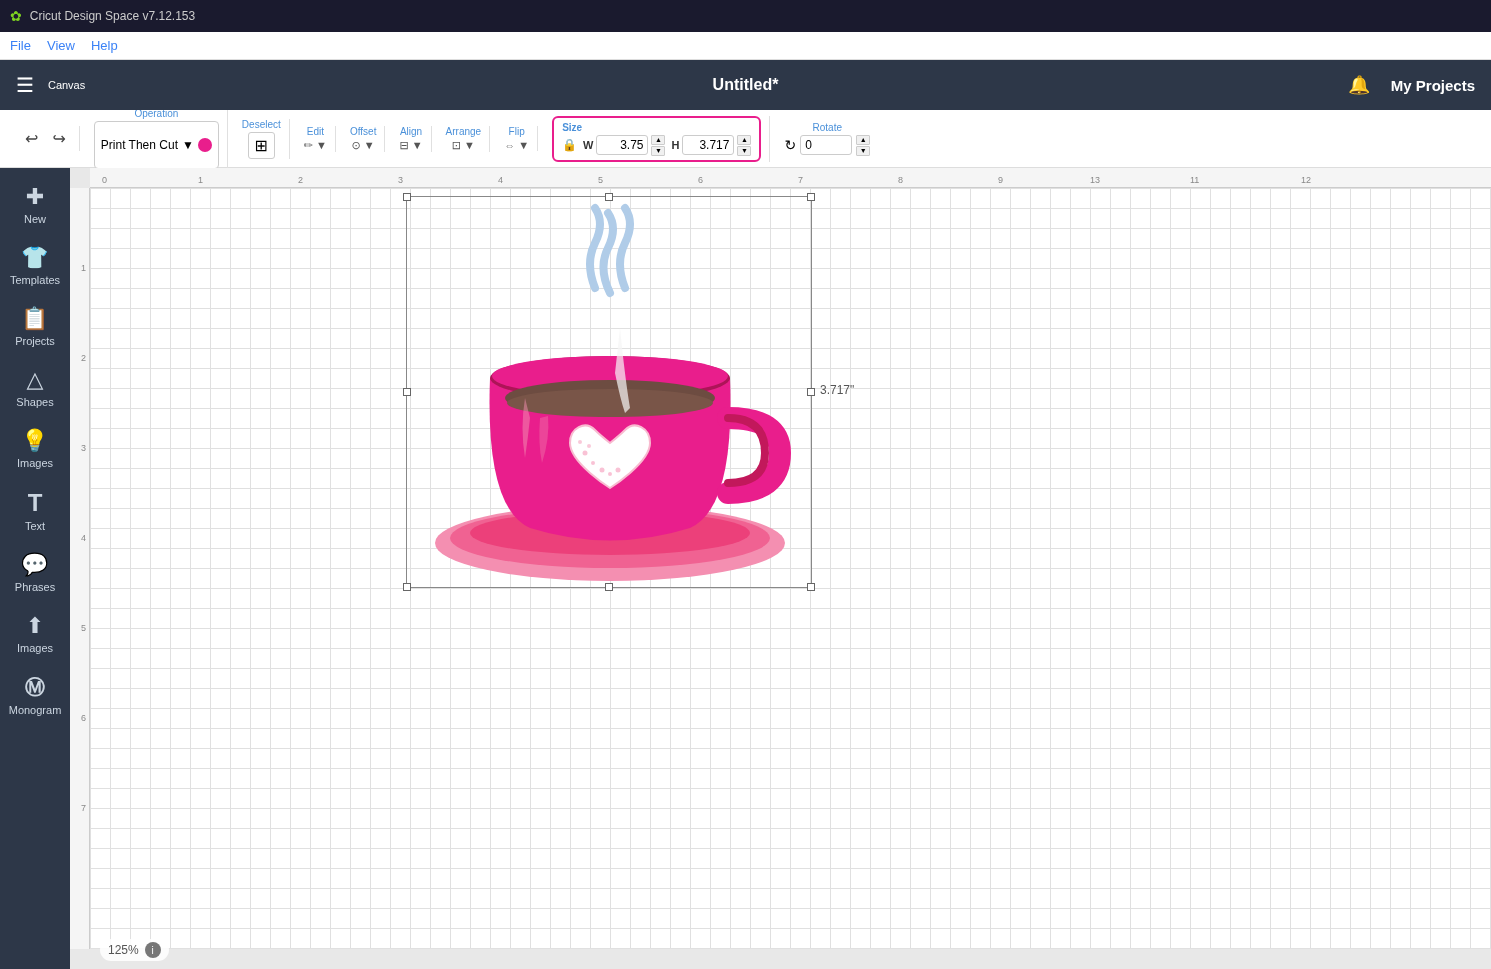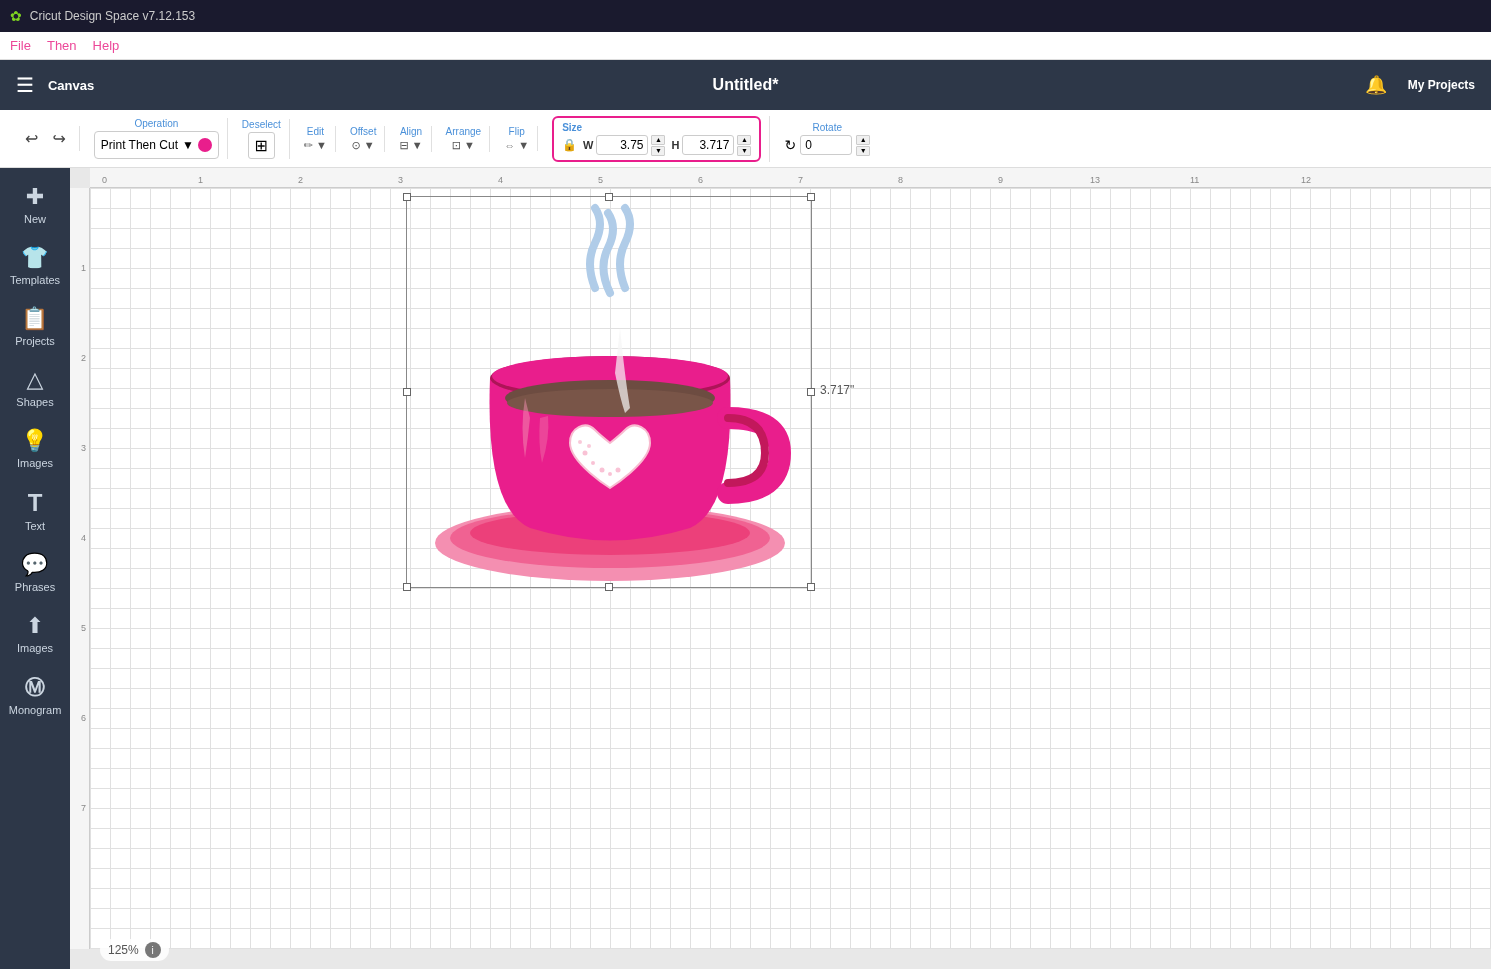--- a/index.html
+++ b/index.html
@@ -21,56 +21,56 @@
     #menubar {
       background: #ffffff;
       height: 28px;
       display: flex;
       align-items: center;
       padding: 0 10px;
       border-bottom: 1px solid #ddd;
       font-size: 13px;
       gap: 16px;
     }
-    #menubar span { cursor: pointer; color: #ec4899; }
+    #menubar span { cursor: pointer; color: #3b82f6; }
 
     
     #main-layout {
       display: flex;
       flex-direction: column;
       height: calc(969px - 60px);
     }
 
     
     #header {
       background: #2d3748;
       height: 50px;
       display: flex;
       align-items: center;
       padding: 0 16px;
       color: white;
       position: relative;
     }
     #header .hamburger { font-size: 20px; cursor: pointer; margin-right: 14px; }
-    #header .canvas-label { font-size: 13px; font-weight: 700; }
+    #header .canvas-label { font-size: 11px; font-weight: 400; }
     #header .title-center {
       position: absolute;
       left: 50%;
       transform: translateX(-50%);
       font-size: 16px;
       font-weight: 600;
     }
     #header .right-controls {
       margin-left: auto;
       display: flex;
       align-items: center;
       gap: 20px;
     }
     #header .bell-icon { font-size: 18px; cursor: pointer; }
-    #header .my-projects { font-size: 12px; font-weight: 600; cursor: pointer; text-align: right; }
+    #header .my-projects { font-size: 15px; font-weight: 600; cursor: pointer; text-align: right; }
 
     
     #toolbar {
       background: #ffffff;
       height: 58px;
       border-bottom: 1px solid #ddd;
       display: flex;
       align-items: center;
       padding: 0 12px;
       gap: 6px;
@@ -107,21 +107,21 @@
       padding: 3px 5px;
       border-radius: 3px;
       color: #444;
     }
     .operation-select {
       display: flex;
       align-items: center;
       gap: 4px;
       border: 1px solid #ccc;
       border-radius: 4px;
-      padding: 6px 6px;
+      padding: 16px 6px;
       font-size: 12px;
       cursor: pointer;
       background: white;
     }
     .pink-dot { width: 14px; height: 14px; border-radius: 50%; background: #e91e8c; display: inline-block; }
     .deselect-btn {
       background: none;
       border: 1px solid #ccc;
       border-radius: 3px;
       padding: 3px 6px;
@@ -341,21 +341,21 @@
 </head>
 <body>
 
 <div id="titlebar">
   <span class="app-icon">✿</span>
   <span>Cricut Design Space  v7.12.153</span>
 </div>
 
 <div id="menubar">
   <span>File</span>
-  <span>Then</span>
+  <span>View</span>
   <span>Help</span>
 </div>
 
 <div id="main-layout">
 
   <div id="header">
     <span class="hamburger">☰</span>
     <span class="canvas-label">Canvas</span>
     <span class="title-center">Untitled*</span>
     <div class="right-controls">

